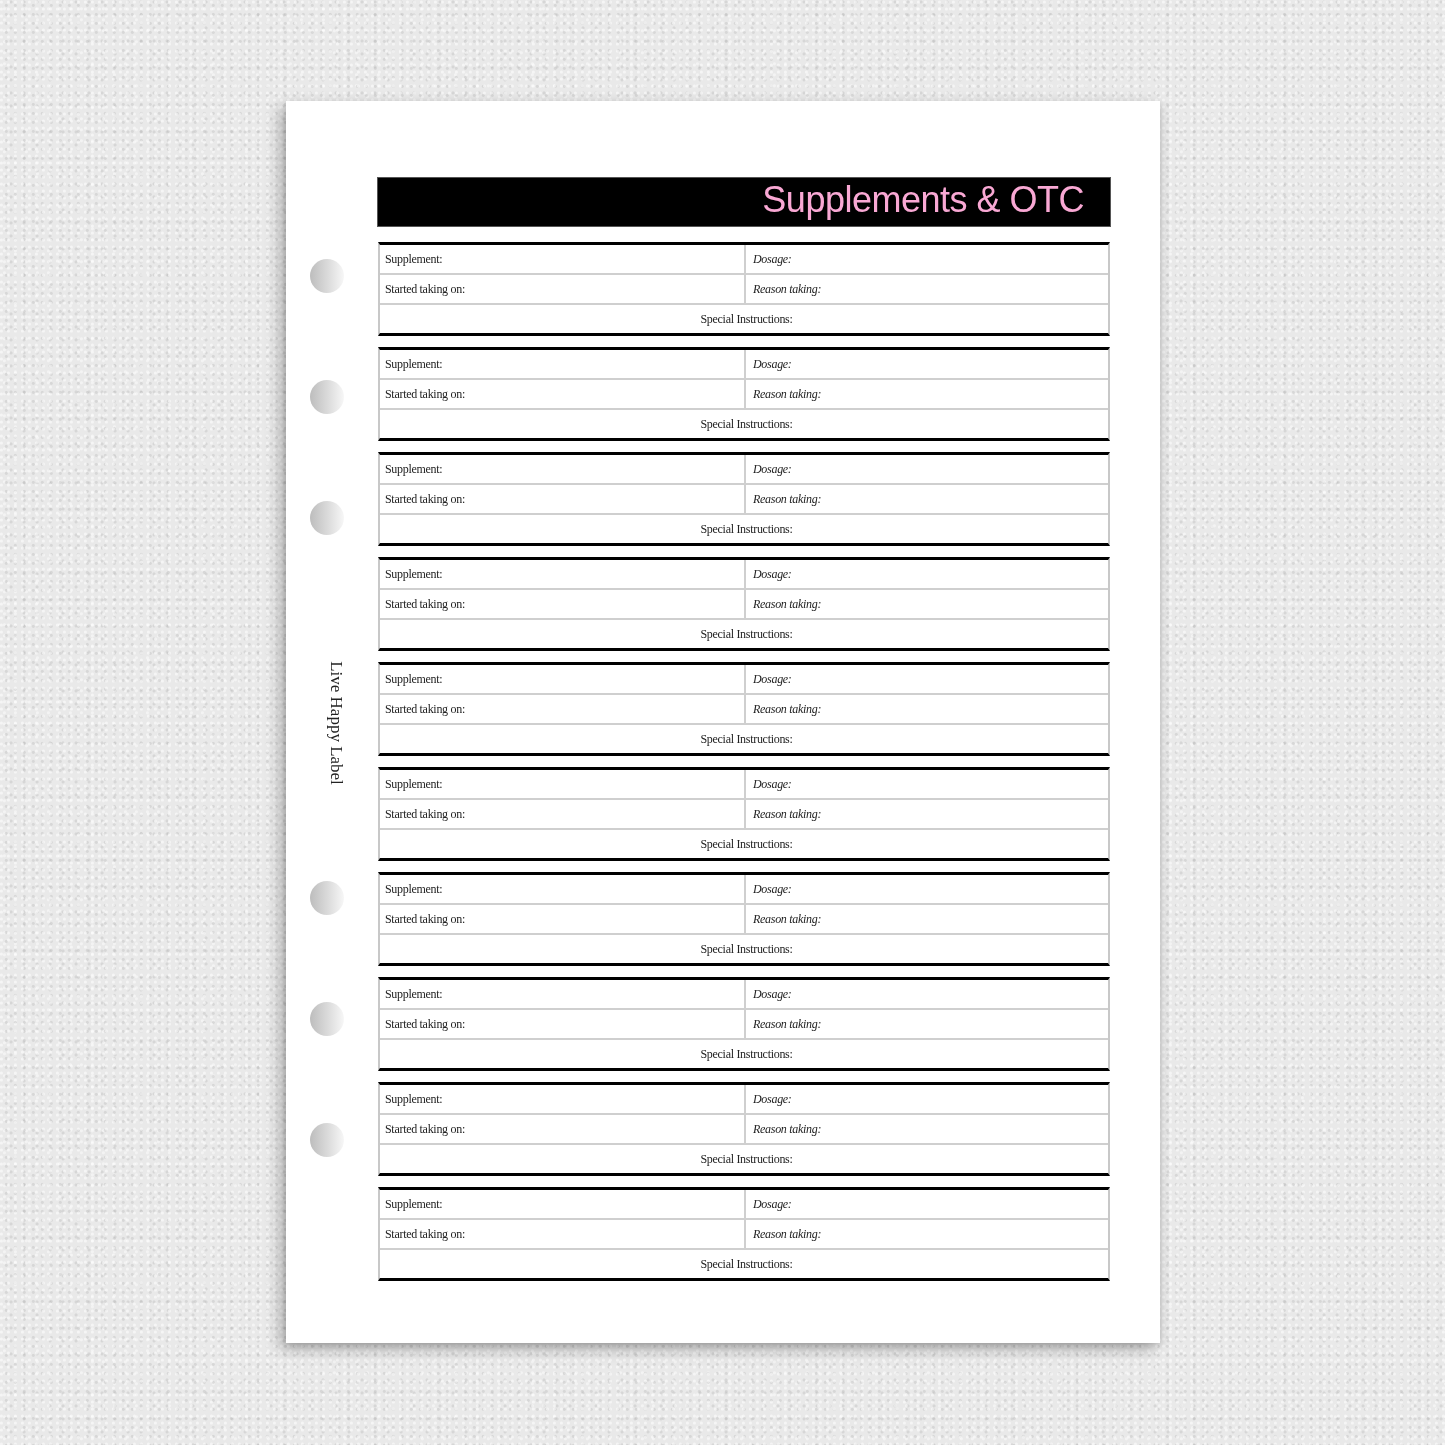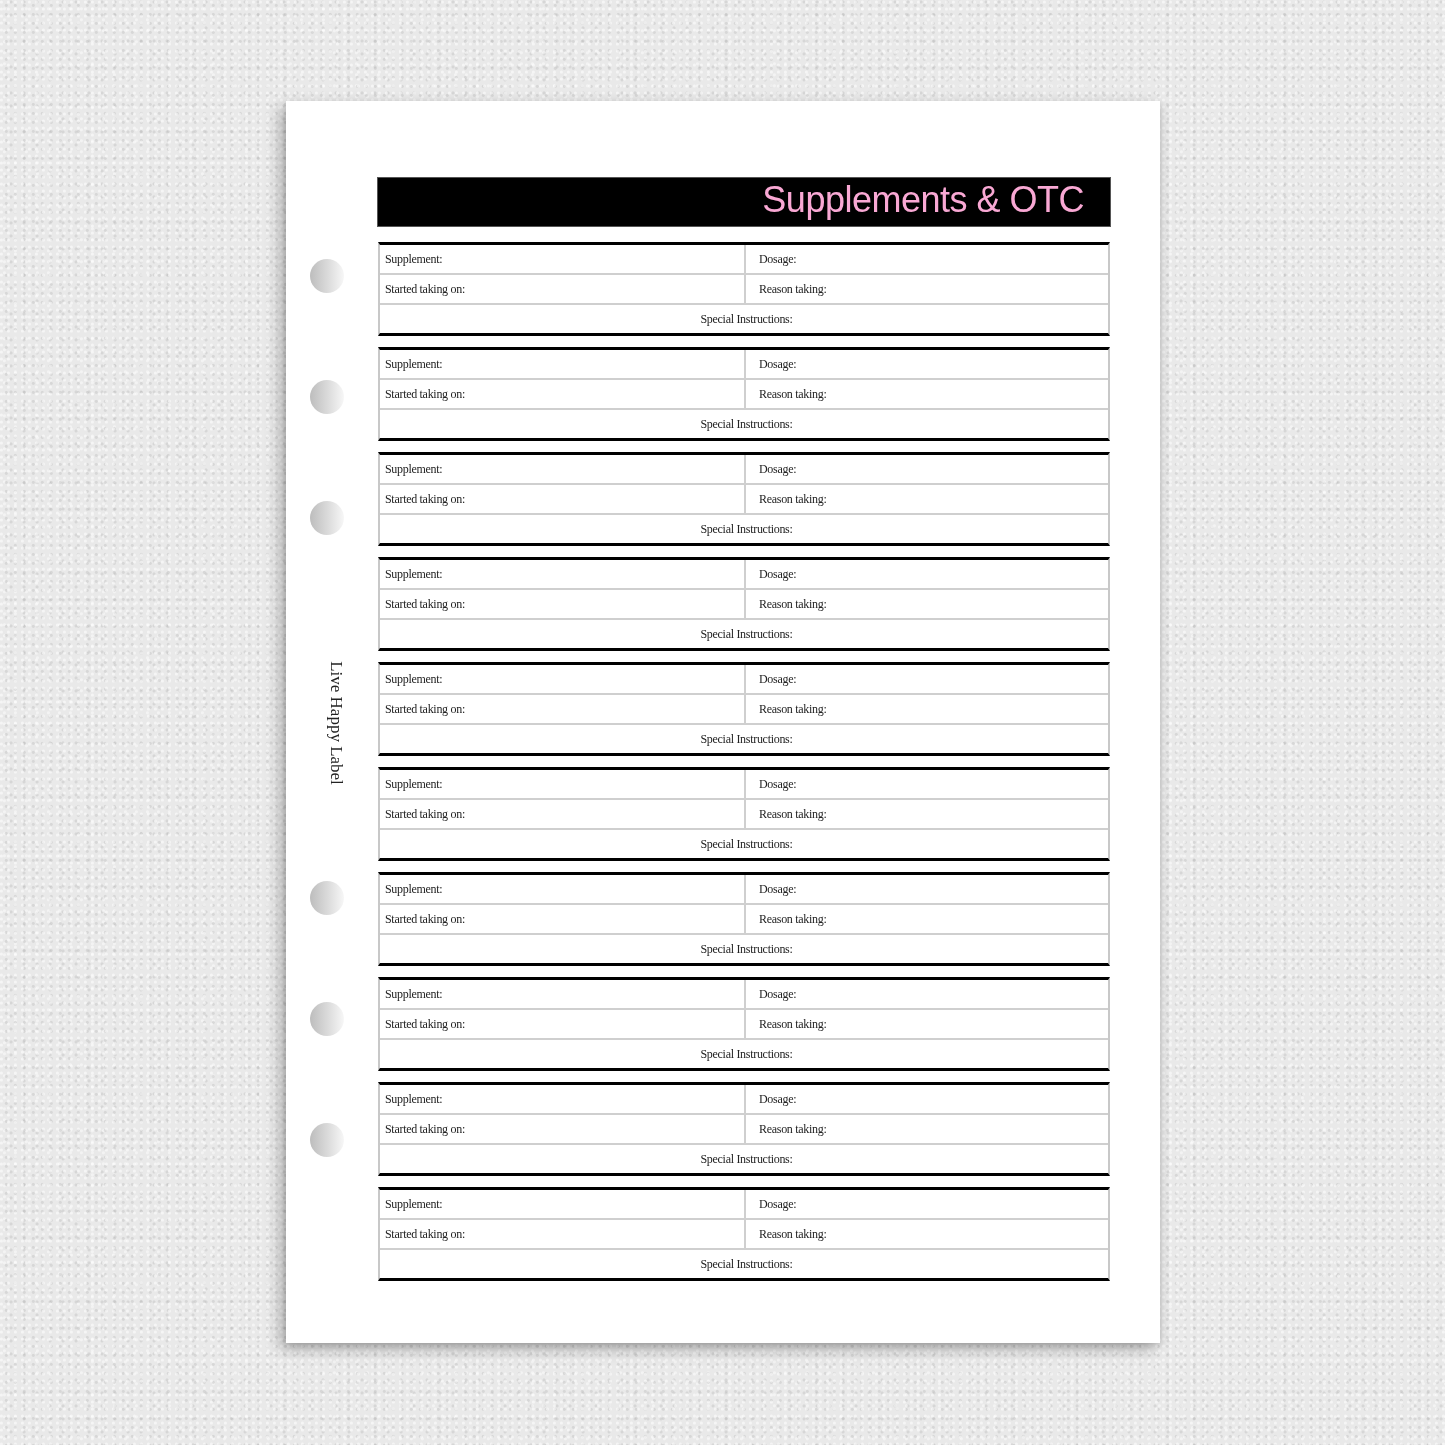--- a/index.html
+++ b/index.html
@@ -47,21 +47,21 @@
     border-left: 2px solid #c8c8c8; border-right: 2px solid #c8c8c8;
     box-sizing: border-box;
   }
   .row { display: flex; height: 30px; box-sizing: border-box; border-bottom: 2px solid #cfcfcf; }
   .row.last { border-bottom: none; height: 28px; text-align: center; }
   .cell {
     box-sizing: border-box; padding-left: 5px; font-size: 12px; color: #222;
     line-height: 28px; font-family: "Liberation Serif", serif; letter-spacing: -0.3px;
   }
   .cell.left { width: 366px; border-right: 2px solid #cfcfcf; }
-  .cell.right { flex: 1; padding-left: 13px; }
+  .cell.right { flex: 1; padding-left: 7px; font-style: italic; }
   .cell.full { flex: 1; }
 </style>
 </head>
 <body>
 
 <div class="page">
   <div class="hole" style="top:158px"></div>
   <div class="hole" style="top:279px"></div>
   <div class="hole" style="top:400px"></div>
   <div class="hole" style="top:780px"></div>

